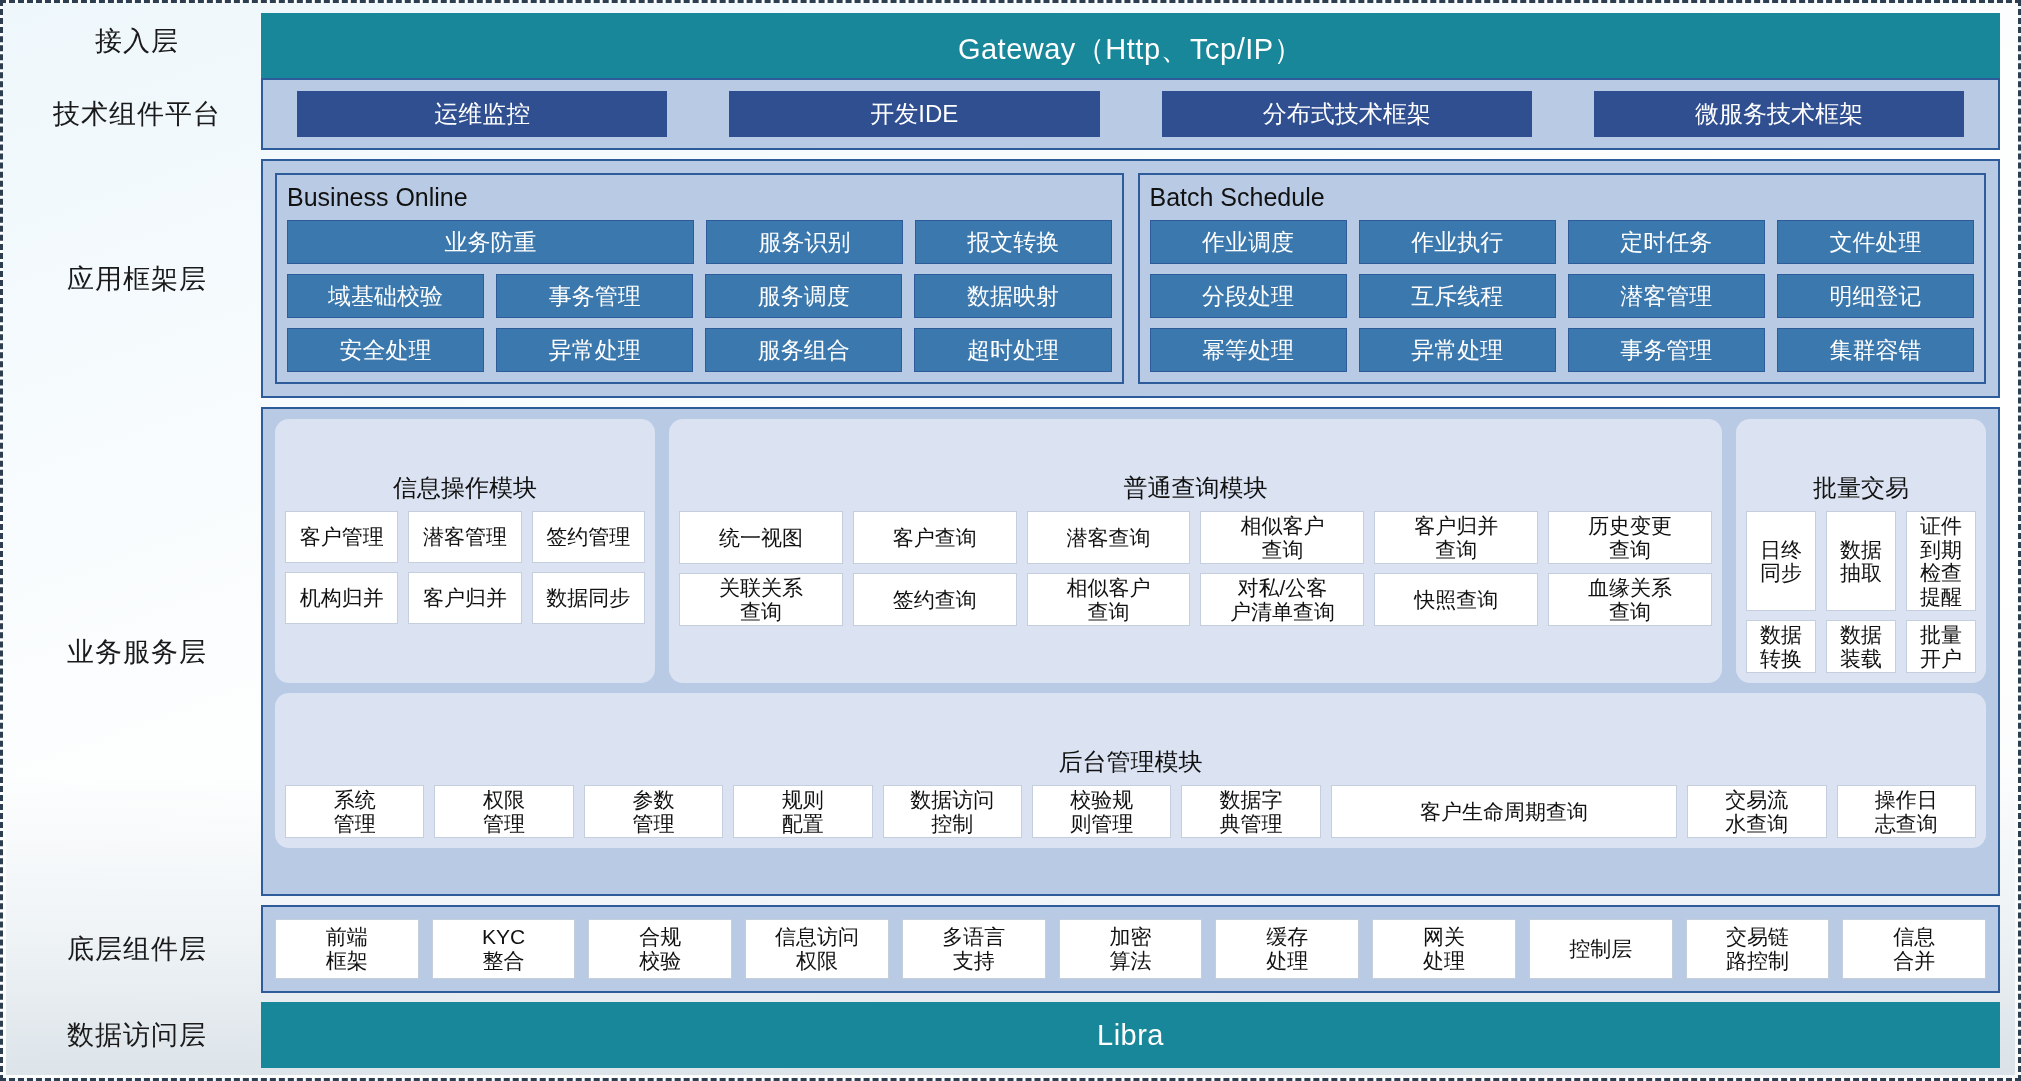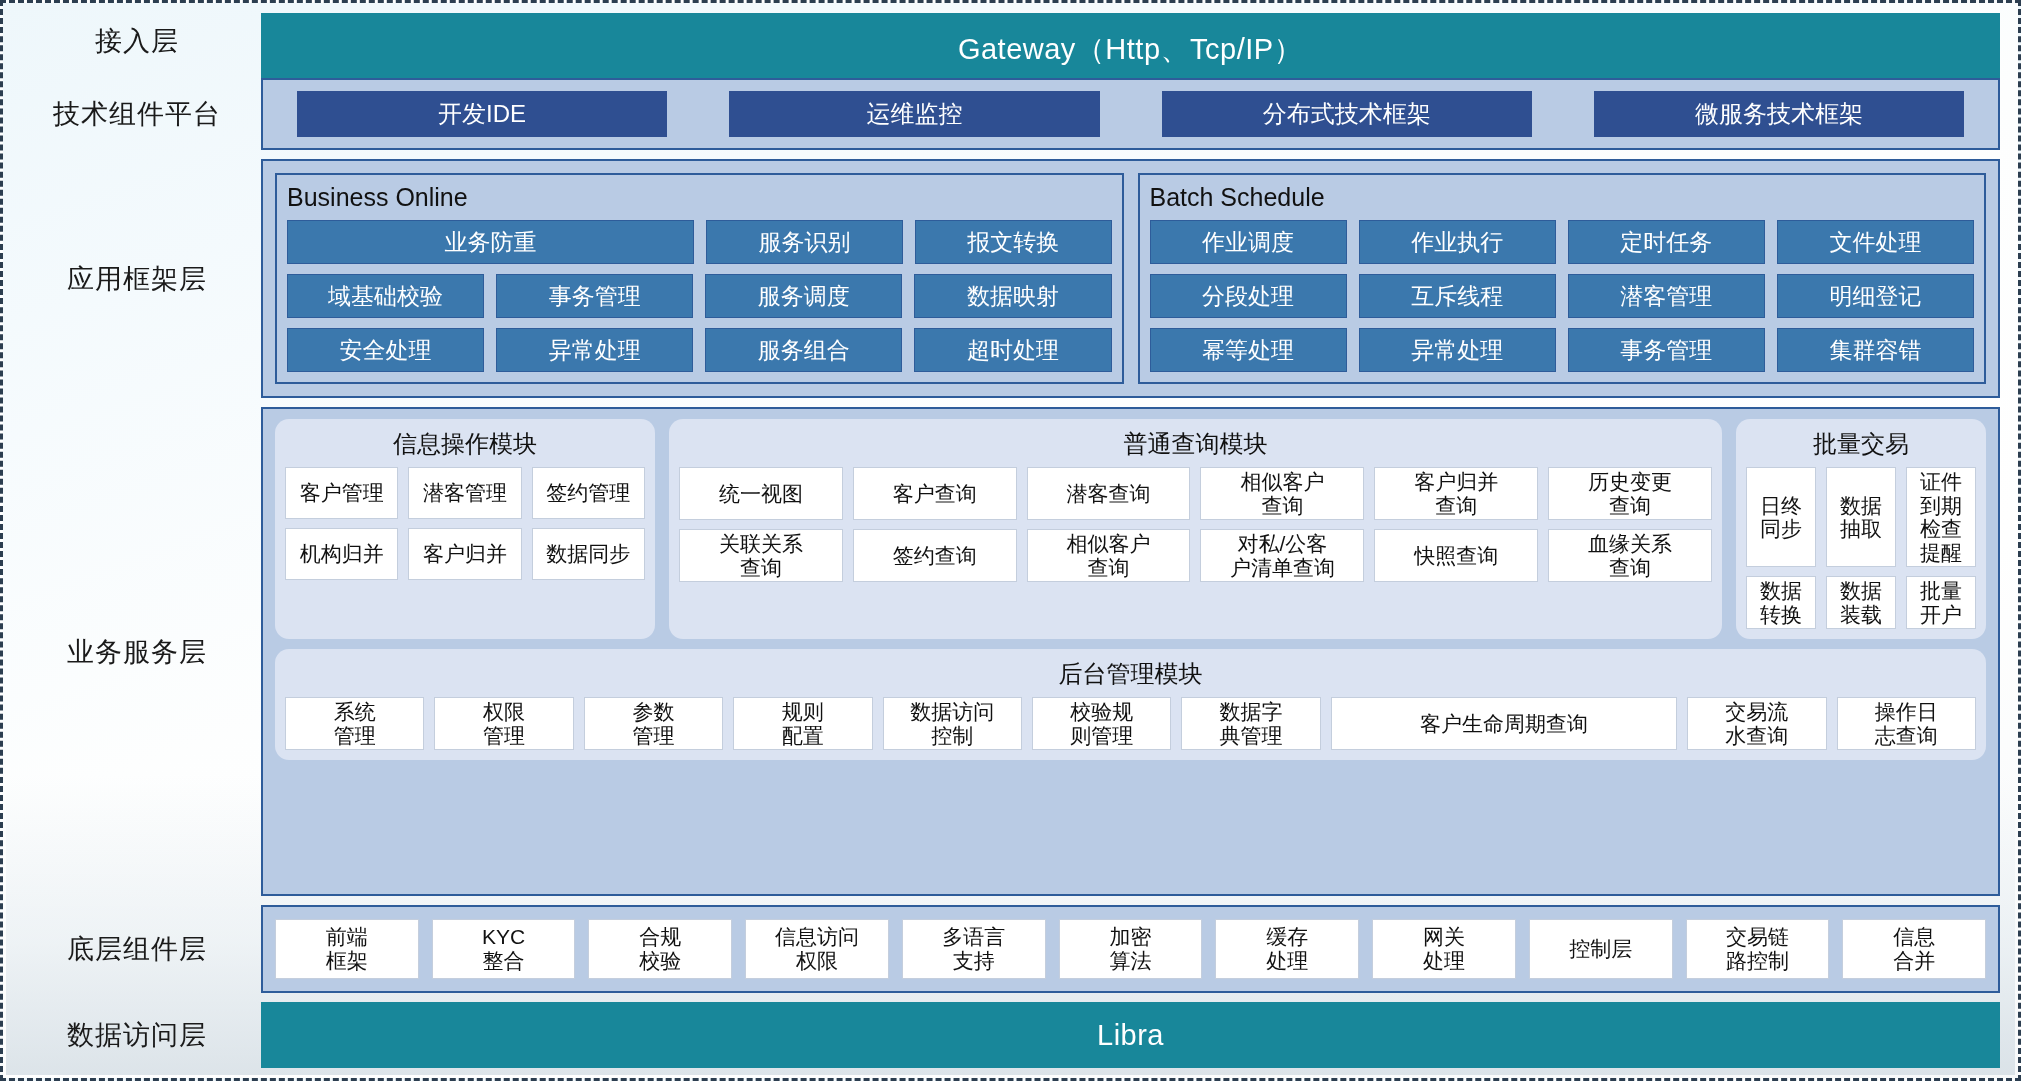--- a/index.html
+++ b/index.html
@@ -98,21 +98,21 @@
   
   .row-bus .rowbody { height: 100%; }
   .panel.bus { flex-direction: column; gap: 10px; padding: 10px 12px; }
   .busrow { display: flex; gap: 14px; }
   .module {
     background: #dbe3f2;
     border-radius: 14px;
     padding: 4px 10px 10px;
     display: flex; flex-direction: column;
   }
-  .module .mtitle { text-align:center; font-size: 24px; color:#111; padding: 5px 0 7px; }
+  .module .mtitle { text-align:center; font-size: 24px; color:#111; padding: 5px 0 7px; margin-top: 44px; }
   .mgrid { display:flex; flex-direction: column; gap: 9px; }
   .mrow { display:flex; gap: 10px; }
   .cell {
     background: #ffffff;
     border: 1px solid #c4cedd;
     color: #111;
     font-size: 21px;
     min-height: 52px;
     line-height: 1.12;
     display:flex; align-items:center; justify-content:center; text-align:center;
@@ -158,22 +158,22 @@
       <div class="rowlabel">接入层</div>
       <div class="rowbody">
         <div class="teal">Gateway（Http、Tcp/IP）</div>
       </div>
     </div>
 
     <div class="row row-tech">
       <div class="rowlabel">技术组件平台</div>
       <div class="rowbody">
         <div class="panel tech" id="tech-panel">
+            <div class="tech-chip">运维监控</div>
             <div class="tech-chip">开发IDE</div>
-            <div class="tech-chip">运维监控</div>
             <div class="tech-chip">分布式技术框架</div>
             <div class="tech-chip">微服务技术框架</div>
           </div>
       </div>
     </div>
 
     <div class="row row-appfw">
       <div class="rowlabel">应用框架层</div>
       <div class="rowbody">
         <div class="panel appfw" id="appfw-panel">

